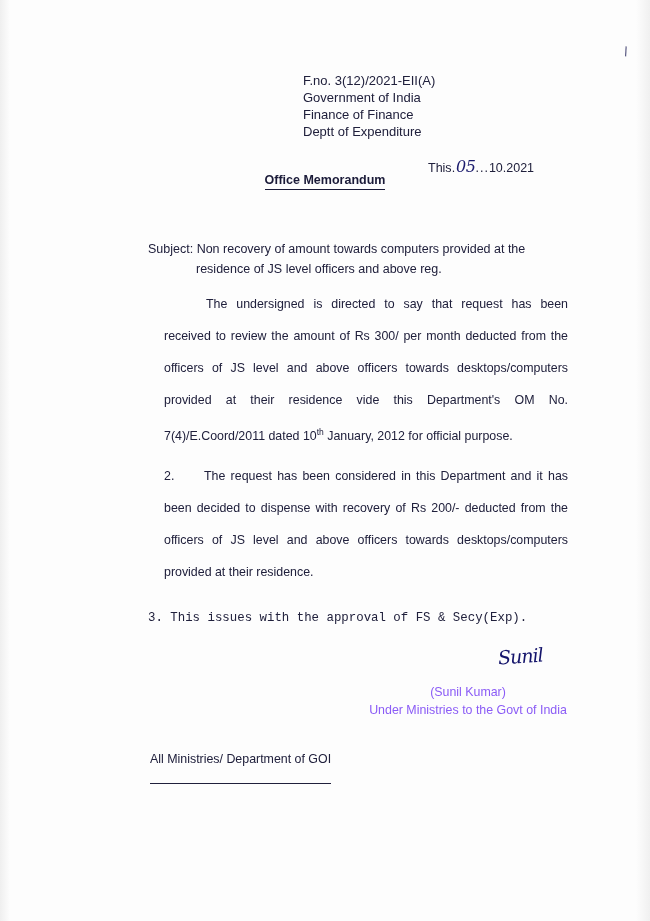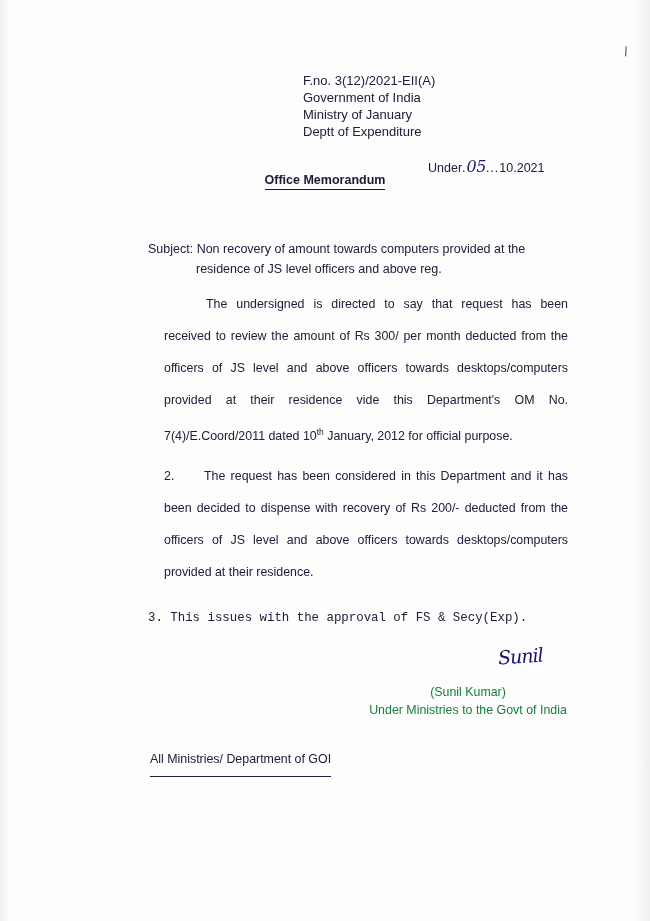--- a/index.html
+++ b/index.html
@@ -140,51 +140,51 @@
   }
 
   .signer {
     position: absolute;
     left: 368px;
     top: 683px;
     width: 200px;
     text-align: center;
     font-size: 12.4px;
     line-height: 18px;
-    color: #15803d;
+    color: #8b5cf6;
   }
 
   .distribution {
     position: absolute;
     left: 150px;
     top: 752px;
     font-size: 12.4px;
     color: #20203c;
   }
   .distribution span {
     border-bottom: 1px solid #20203c;
-    padding-bottom: 10px;
+    padding-bottom: 17px;
   }
 </style>
 </head>
 <body>
 
 <div class="page">
 
   <div class="stray-mark">\</div>
 
   <div class="header-block">
     <div>F.no. 3(12)/2021-EII(A)</div>
     <div>Government of India</div>
-    <div>Ministry of January</div>
+    <div>Finance of Finance</div>
     <div>Deptt of Expenditure</div>
   </div>
 
   <div class="dated">
-    <span>Under</span><span class="dots">.</span><span class="handwritten">05</span><span class="dots">...</span><span>10.2021</span>
+    <span>This</span><span class="dots">.</span><span class="handwritten">05</span><span class="dots">...</span><span>10.2021</span>
   </div>
 
   <div class="om-title">
     <span>Office Memorandum</span>
   </div>
 
   <div class="subject">
     <div>Subject: Non recovery of amount towards computers provided at the</div>
     <div class="line2">residence of JS level officers and above reg.</div>
   </div>

